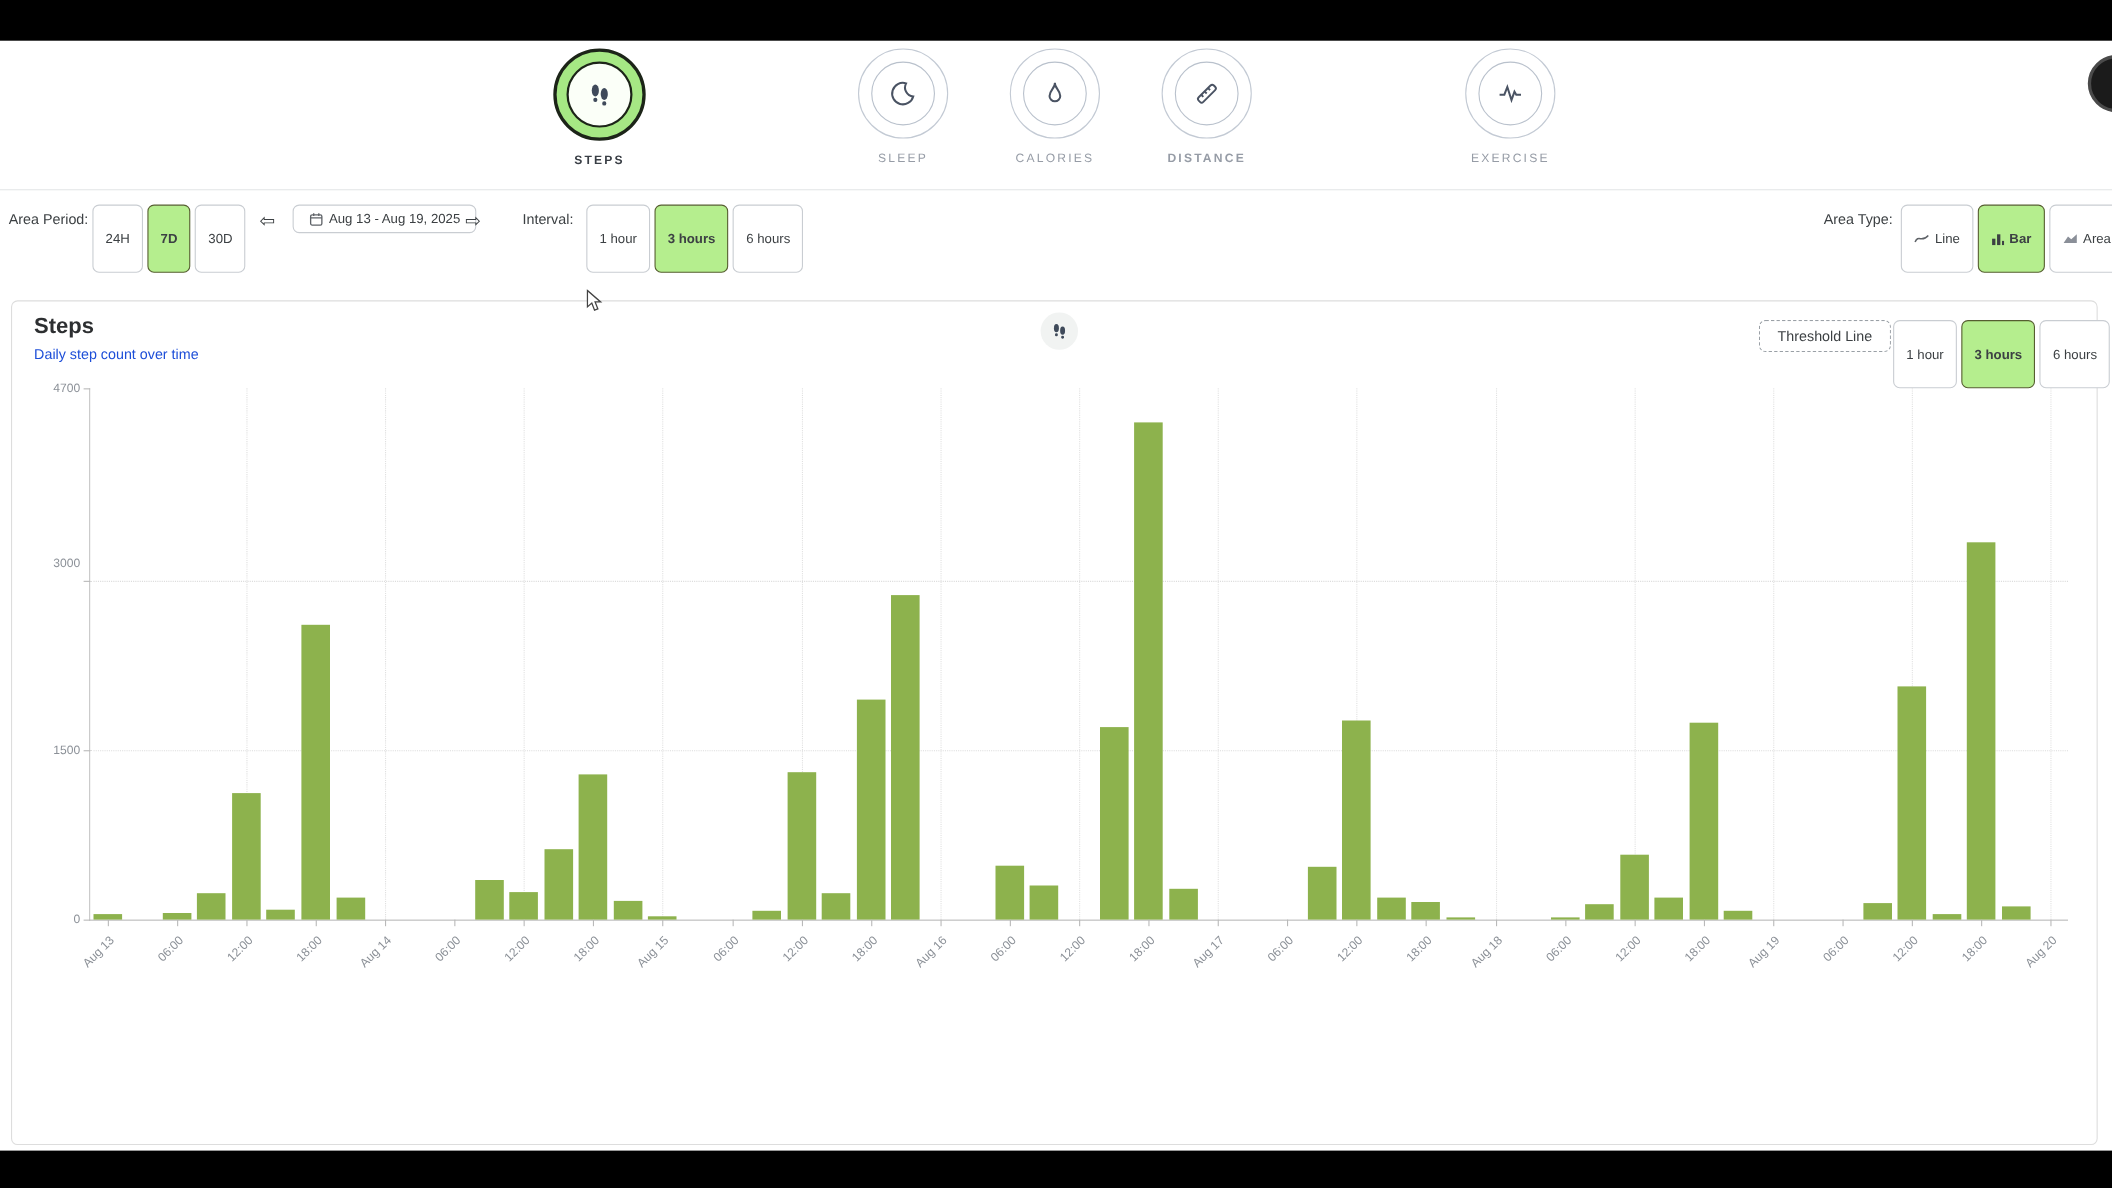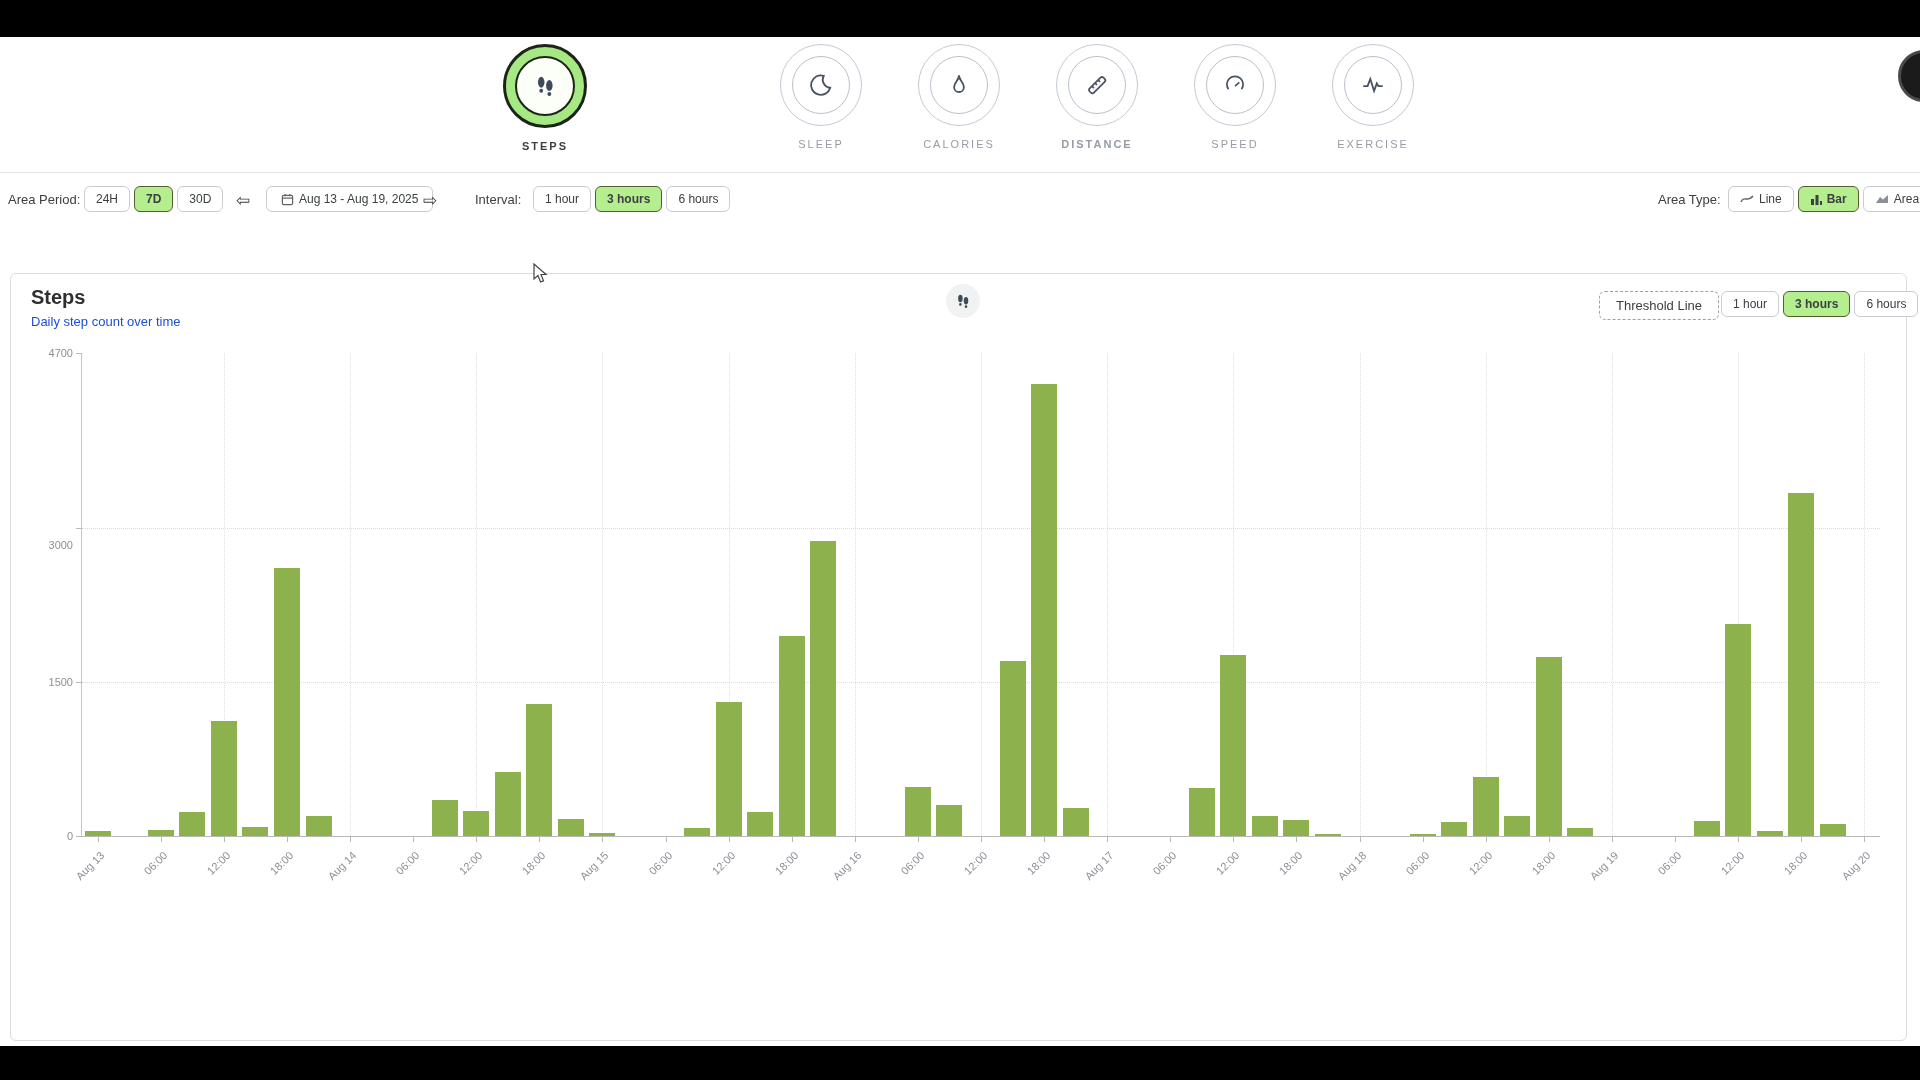--- a/index.html
+++ b/index.html
@@ -19,21 +19,21 @@
   .nav-item.sel .ring{background:#a6e884;border:3px solid #1c2418;width:78px;height:78px;}
   .nav-item.sel .ring .inner{border:2px solid #1c2418;background:#fbfff8;}
   .nav-label{margin-top:12px;font-size:11px;letter-spacing:2px;color:#969ca6;}
   .nav-item.sel .nav-label{color:#3a3f46;font-weight:bold;}
   .hr1{position:absolute;left:0;top:172px;width:1920px;height:1px;background:#e4e6e8;}
   
   .toolbar{position:absolute;left:0;top:183px;width:1920px;height:34px;font-size:13px;color:#3c4043;}
   .tb-label{position:absolute;top:9px;}
   .btn{box-sizing:border-box;display:inline-flex;align-items:center;gap:5px;justify-content:center;
        border:1px solid #c9cdd2;background:#fff;border-radius:6px;font-size:12px;color:#3c4043;
-       padding:5px 11px;cursor:pointer;white-space:nowrap;font-family:"Liberation Sans",sans-serif;}
+       padding:23px 11px;cursor:pointer;white-space:nowrap;font-family:"Liberation Sans",sans-serif;}
   .btn.sel{background:#b5ee8e;border:1.5px solid #565e30;font-weight:bold;}
   .grp{position:absolute;display:flex;gap:4px;}
   .arrow{position:absolute;font-size:17px;color:#3c4043;cursor:pointer;top:6px;background:none;border:none;}
   
   .card{position:absolute;left:10px;top:273px;width:1897px;height:768px;border:1px solid #ddd;
         border-radius:6px;background:#fff;box-sizing:border-box;}
   .card-title{position:absolute;left:20px;top:12px;font-size:20px;font-weight:bold;color:#2d2f31;}
   .card-sub{position:absolute;left:20px;top:40px;font-size:13px;color:#1d4ed8;}
   .legend-chip{position:absolute;left:935px;top:10px;width:34px;height:34px;border-radius:50%;
         background:#f1f3f2;display:flex;align-items:center;justify-content:center;}
@@ -113,33 +113,20 @@
                   <line x1="8" y1="9.5" x2="8" y2="12"></line>
                   <line x1="12" y1="9.5" x2="12" y2="12"></line>
                   <line x1="16" y1="9.5" x2="16" y2="12"></line>
                 </g>
               </svg>
             </span>
           </div>
         </div>
         <div class="nav-label">DISTANCE</div>
       </div>
-      <div class="nav-item" style="left: 1166px;">
-        <div class="ring">
-          <div class="inner">
-            <span>
-              <svg width="26" height="26" viewBox="0 0 24 24" fill="none" stroke="#4a5363" stroke-width="1.6">
-                <path d="M6 16 A7.5 7.5 0 1 1 18 16"></path>
-                <line x1="12" y1="13" x2="16" y2="9.5"></line>
-              </svg>
-            </span>
-          </div>
-        </div>
-        <div class="nav-label">SPEED</div>
-      </div>
       <div class="nav-item" style="left: 1304px;">
         <div class="ring">
           <div class="inner">
             <span>
               <svg width="26" height="26" viewBox="0 0 24 24" fill="none" stroke="#4a5363" stroke-width="1.7">
                 <polyline points="3,13 7,13 9.5,6.5 13,17.5 15.5,10.5 17,13 21,13"></polyline>
               </svg>
             </span>
           </div>
         </div>
@@ -257,21 +244,21 @@
         <div class="gridv" style="left: 1277.53px;"></div>
         <div class="gridv" style="left: 1403.7px;"></div>
         <div class="gridv" style="left: 1529.88px;"></div>
         <div class="gridv" style="left: 1656.05px;"></div>
         <div class="gridv" style="left: 1782.23px;"></div>
         <div class="ytick" style="top: 483px;"></div>
         <div class="ylab" style="top: 483px;">0</div>
         <div class="ytick" style="top: 328.851px;"></div>
         <div class="ylab" style="top: 328.851px;">1500</div>
         <div class="ytick" style="top: 174.702px;"></div>
-        <div class="ylab" style="top: 192px;">3000</div>
+        <div class="ylab" style="top: 159px;">3000</div>
         <div class="ytick" style="top: 0px;"></div>
         <div class="ylab" style="top: 0px;">4700</div>
         <div class="bar" style="left: 2.77193px; width: 26px; height: 5.1383px; background: rgb(141, 178, 77);"></div>
         <div class="xtick" style="left: 15.7719px;"></div>
         <div class="xlab-wrap" style="left: 15.7719px;"><span class="xlab">Aug 13</span></div>
         <div class="bar" style="left: 65.8596px; width: 26px; height: 6.16596px; background: rgb(141, 178, 77);"></div>
         <div class="xtick" style="left: 78.8596px;"></div>
         <div class="xlab-wrap" style="left: 78.8596px;"><span class="xlab">06:00</span></div>
         <div class="bar" style="left: 97.4035px; width: 26px; height: 23.6362px; background: rgb(141, 178, 77);"></div>
         <div class="bar" style="left: 128.947px; width: 26px; height: 115.098px; background: rgb(141, 178, 77);"></div>

